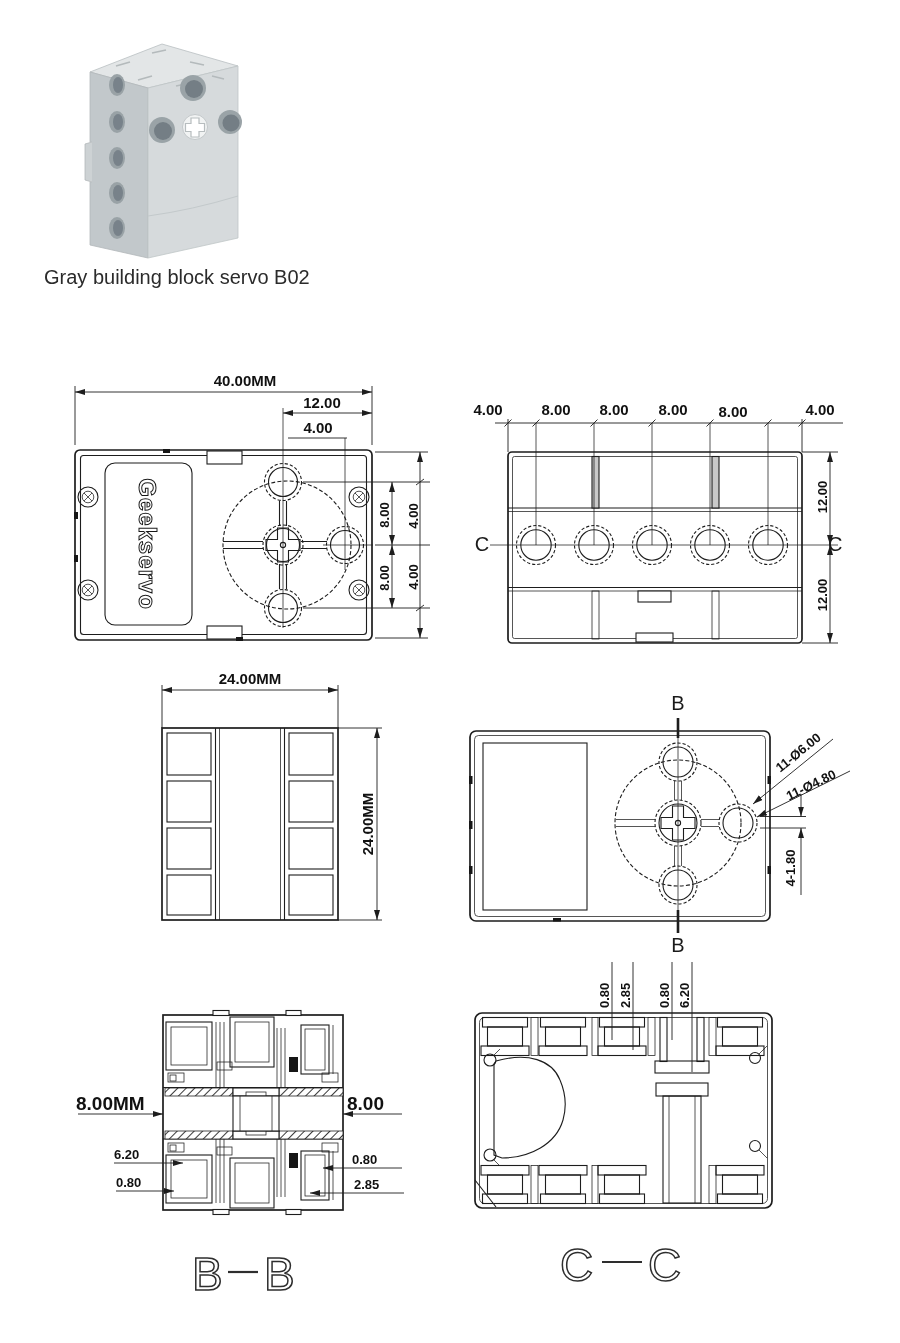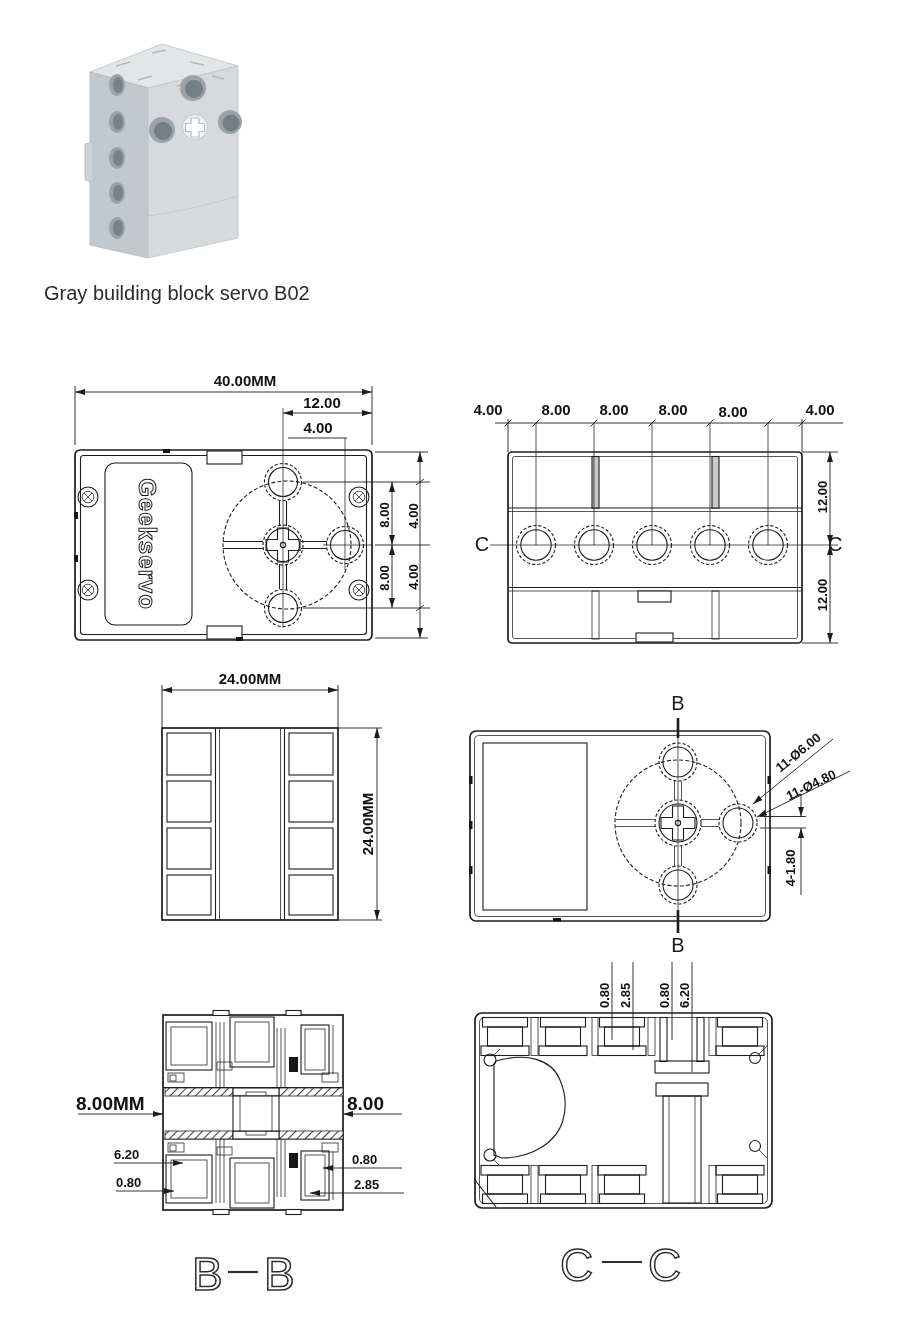--- a/index.html
+++ b/index.html
@@ -1,20 +1,20 @@
 <!DOCTYPE html>
 <html><head>
 <meta charset="utf-8">
 <style>
   html,body{margin:0;padding:0;background:#fff;}
   .canvas{position:relative;width:900px;height:1343px;background:#fff;overflow:hidden;
           font-family:"Liberation Sans",sans-serif;}
   .abs{position:absolute;}
   svg{overflow:visible;display:block;}
-  .caption{position:absolute;left:44px;top:282px;font-size:20px;color:#2b2b2b;}
+  .caption{position:absolute;left:44px;top:266px;font-size:20px;color:#2b2b2b;}
 
   
   .ln{fill:none;stroke:#1d1d1d;stroke-width:1.1;}
   .ln15{fill:none;stroke:#1d1d1d;stroke-width:1.7;}
   .thin{fill:none;stroke:#1d1d1d;stroke-width:0.75;}
   .dimln{fill:none;stroke:#1d1d1d;stroke-width:0.9;}
   .dash{stroke-dasharray:4 2.2;}
   .dash2{stroke-dasharray:3.2 2;}
   .arrow{fill:#1d1d1d;}
   .gray{fill:#c9c9c9;}

